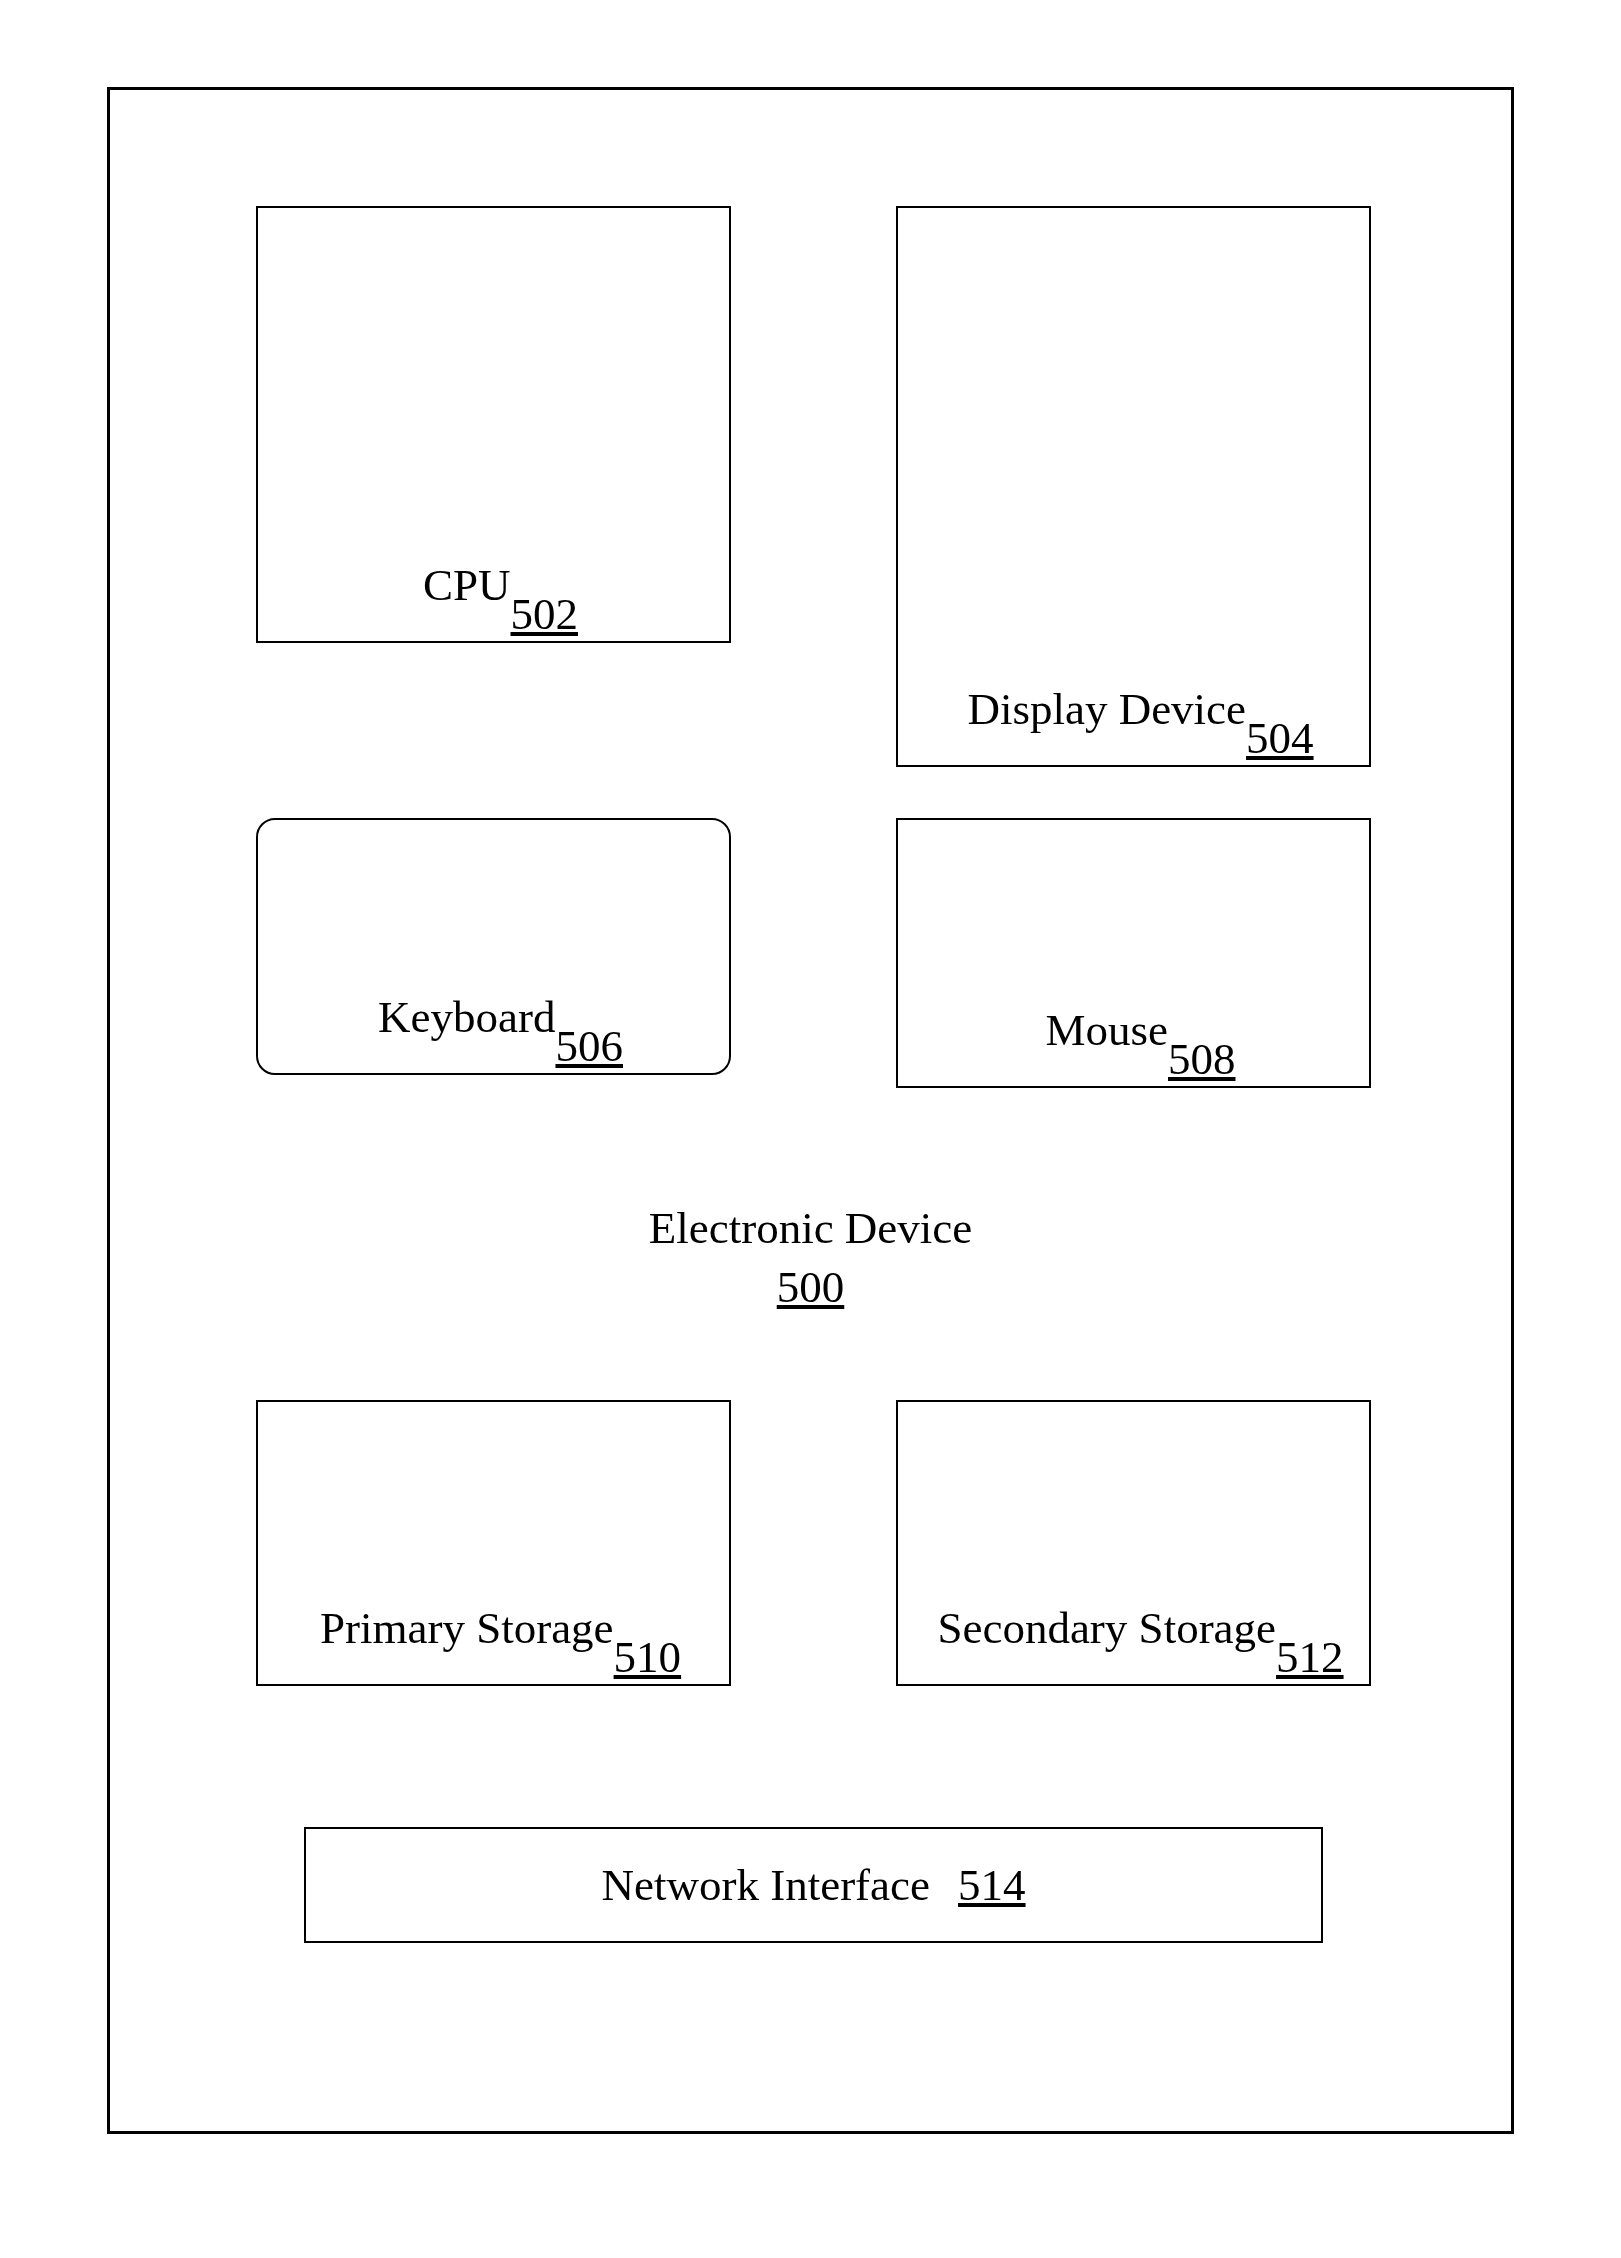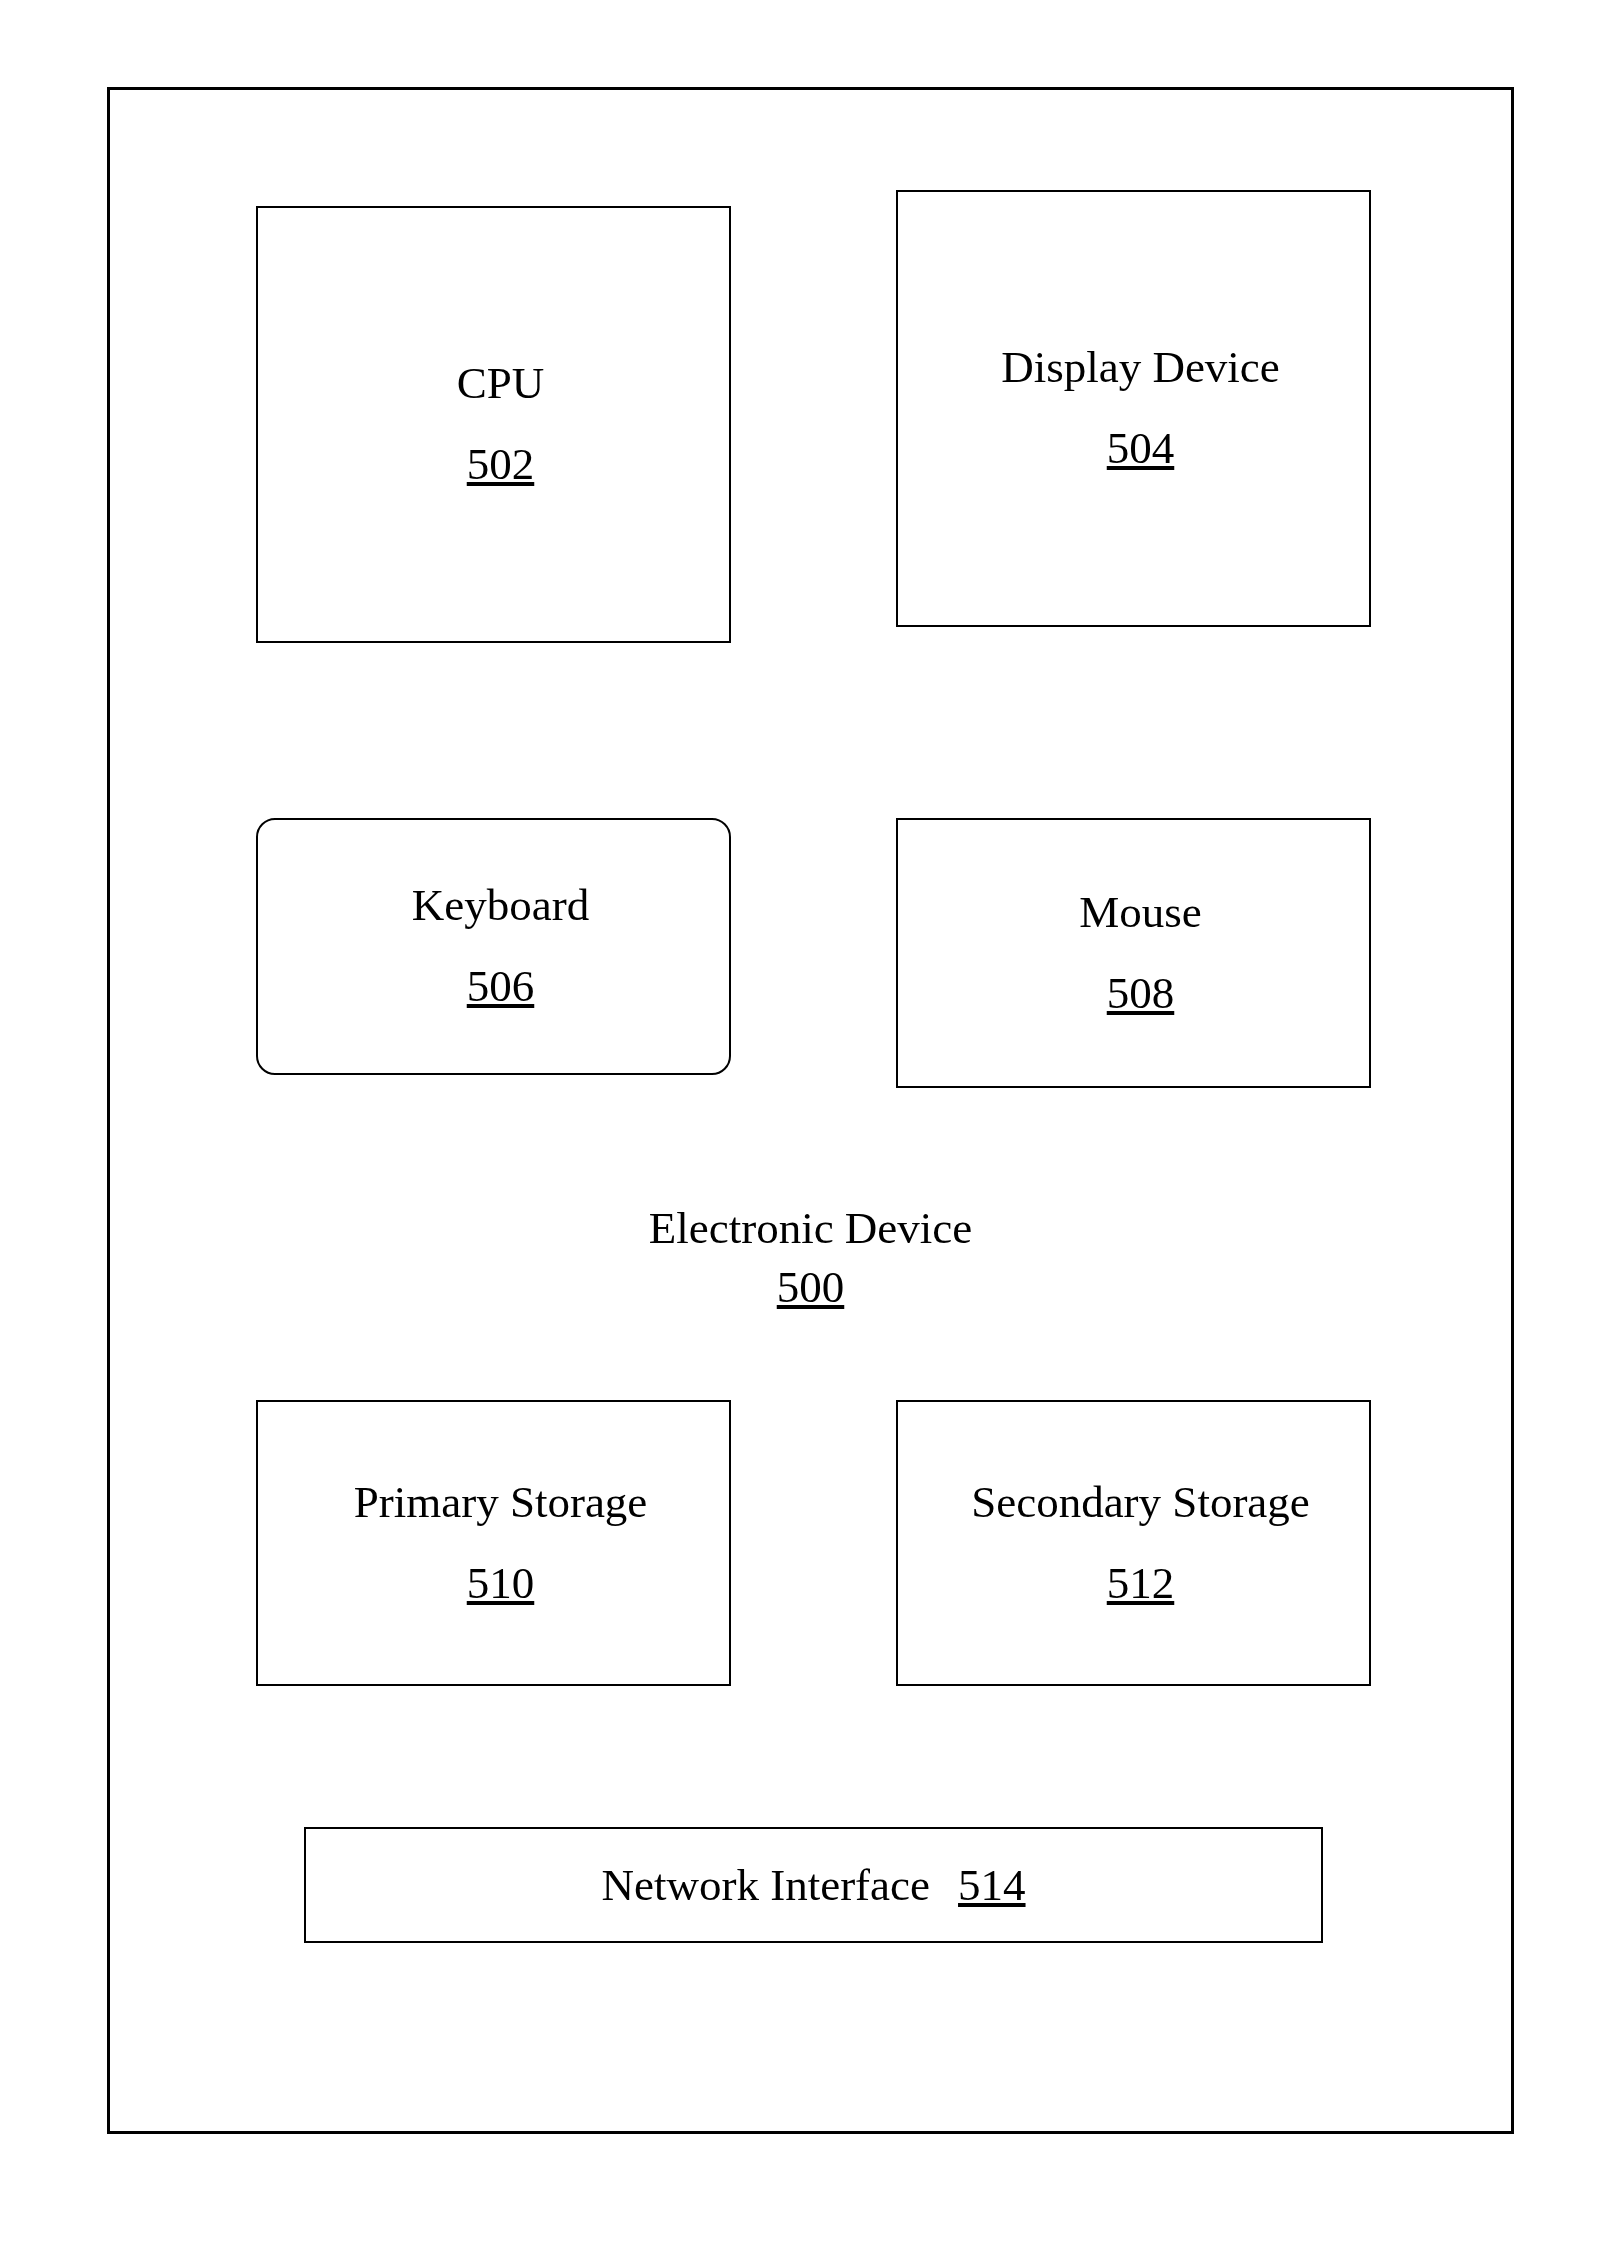--- a/index.html
+++ b/index.html
@@ -18,22 +18,22 @@
     width: 1407px;
     height: 2047px;
     border: 3.9px solid #000;
     box-sizing: border-box;
   }
   .box {
     position: absolute;
     border: 2.9px solid #000;
     box-sizing: border-box;
     display: flex;
-    flex-direction: column;
-    align-items: center;
+    flex-direction: row;
+    align-items: flex-end;
     justify-content: center;
     text-align: center;
     font-size: 45px;
     line-height: 1.15;
     padding-left: 14px;
   }
   .title {
     margin-bottom: 29px;
   }
   .ref {
@@ -53,21 +53,21 @@
     box-sizing: border-box;
     display: flex;
     flex-direction: row;
     align-items: center;
     justify-content: center;
     gap: 28px;
     font-size: 45px;
   }
   
   .cpu   { left: 146px; top: 116px;  width: 475px; height: 437px; }
-  .disp  { left: 786px; top: 100px;  width: 475px; height: 437px; }
+  .disp  { left: 786px; top: 116px;  width: 475px; height: 561px; }
   
   .kbd   { left: 146px; top: 728px;  width: 475px; height: 257px; border-radius: 19px; }
   .mouse { left: 786px; top: 728px;  width: 475px; height: 270px; }
   
   .pri   { left: 146px; top: 1310px; width: 475px; height: 286px; }
   .sec   { left: 786px; top: 1310px; width: 475px; height: 286px; }
   
   .net   { left: 194px; top: 1737px; width: 1019px; height: 116px; }
   
   .cap   { top: 1087px; }

